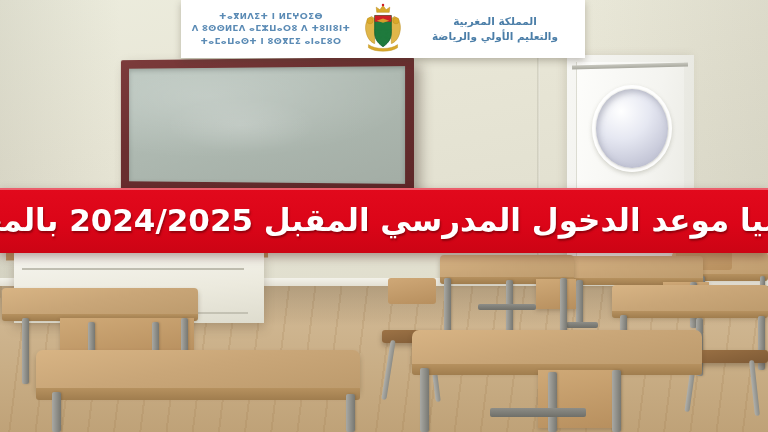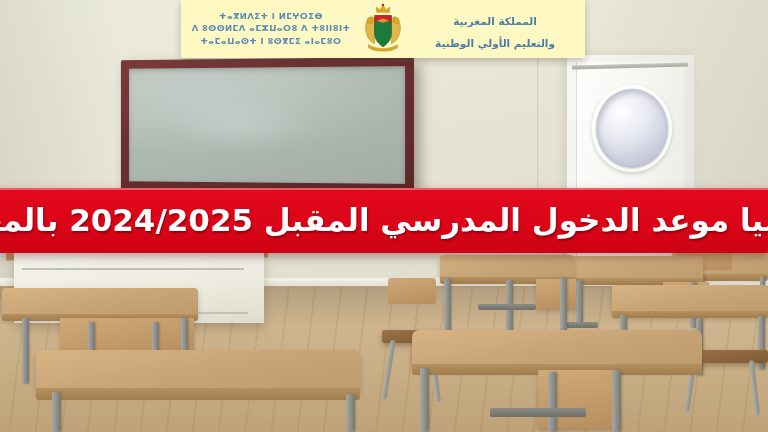--- a/index.html
+++ b/index.html
@@ -168,35 +168,35 @@
   }
   .chair-leg {
     position:absolute; width:5px;
     background:linear-gradient(90deg,#b0b0ab,#8b8b85);
     border-radius:3px;
   }
 
   
   .logo-panel {
     position:absolute; left:181px; top:0; width:404px; height:58px;
-    background:#fef9c3;
+    background:#ffffff;
     box-shadow:0 3px 7px rgba(70,60,45,.30);
     display:flex; align-items:center; justify-content:center;
     padding:3px 8px 4px;
     gap:4px;
   }
   .logo-tif, .logo-ar {
     flex:1 1 0; text-align:center;
     color:#5b8bb5;
     line-height:1.42;
     white-space:nowrap;
   }
   .logo-tif { font-size:8.5px; letter-spacing:.4px; font-weight:600; }
   .logo-ar  { font-size:10.5px; color:#4b7ea8; direction:rtl; font-weight:600; }
-  .logo-ar div { letter-spacing:.2px;margin-top:7px; }
+  .logo-ar div { letter-spacing:.2px; }
   .crest { width:52px; height:52px; flex:0 0 52px; }
 
   
   .banner {
     position:absolute; left:0; top:188px; width:768px; height:65px;
     background:linear-gradient(180deg,#e2091c 0%,#db0518 55%,#cc0414 100%);
     display:flex; align-items:center; justify-content:center;
     box-shadow:0 4px 9px rgba(60,10,10,.35);
   }
   .banner-text {
@@ -348,17 +348,17 @@
 
       <path d="M38 34 L50 30 L62 34 L50 38 Z" fill="#d9a82a" opacity=".9"></path>
 
       <path d="M50 42 L53.6 52.4 L64.5 52.4 L55.7 58.8 L59.1 69.2 L50 62.8 L40.9 69.2 L44.3 58.8 L35.5 52.4 L46.4 52.4 Z" fill="none" stroke="#1f7a3d" stroke-width="2.2"></path>
 
       <path d="M22 80 C35 90 65 90 78 80 L78 86 C65 95 35 95 22 86 Z" fill="#d9a82a" stroke="#b98c1c" stroke-width=".8"></path>
     </svg>
 
     <div class="logo-ar">
       <div>المملكة المغربية</div>
-      <div>والتعليم الأولي الوطنية</div>
+      <div>والتعليم الأولي والرياضة</div>
     </div>
   </div>
 
 </div>
 
 </body></html>

